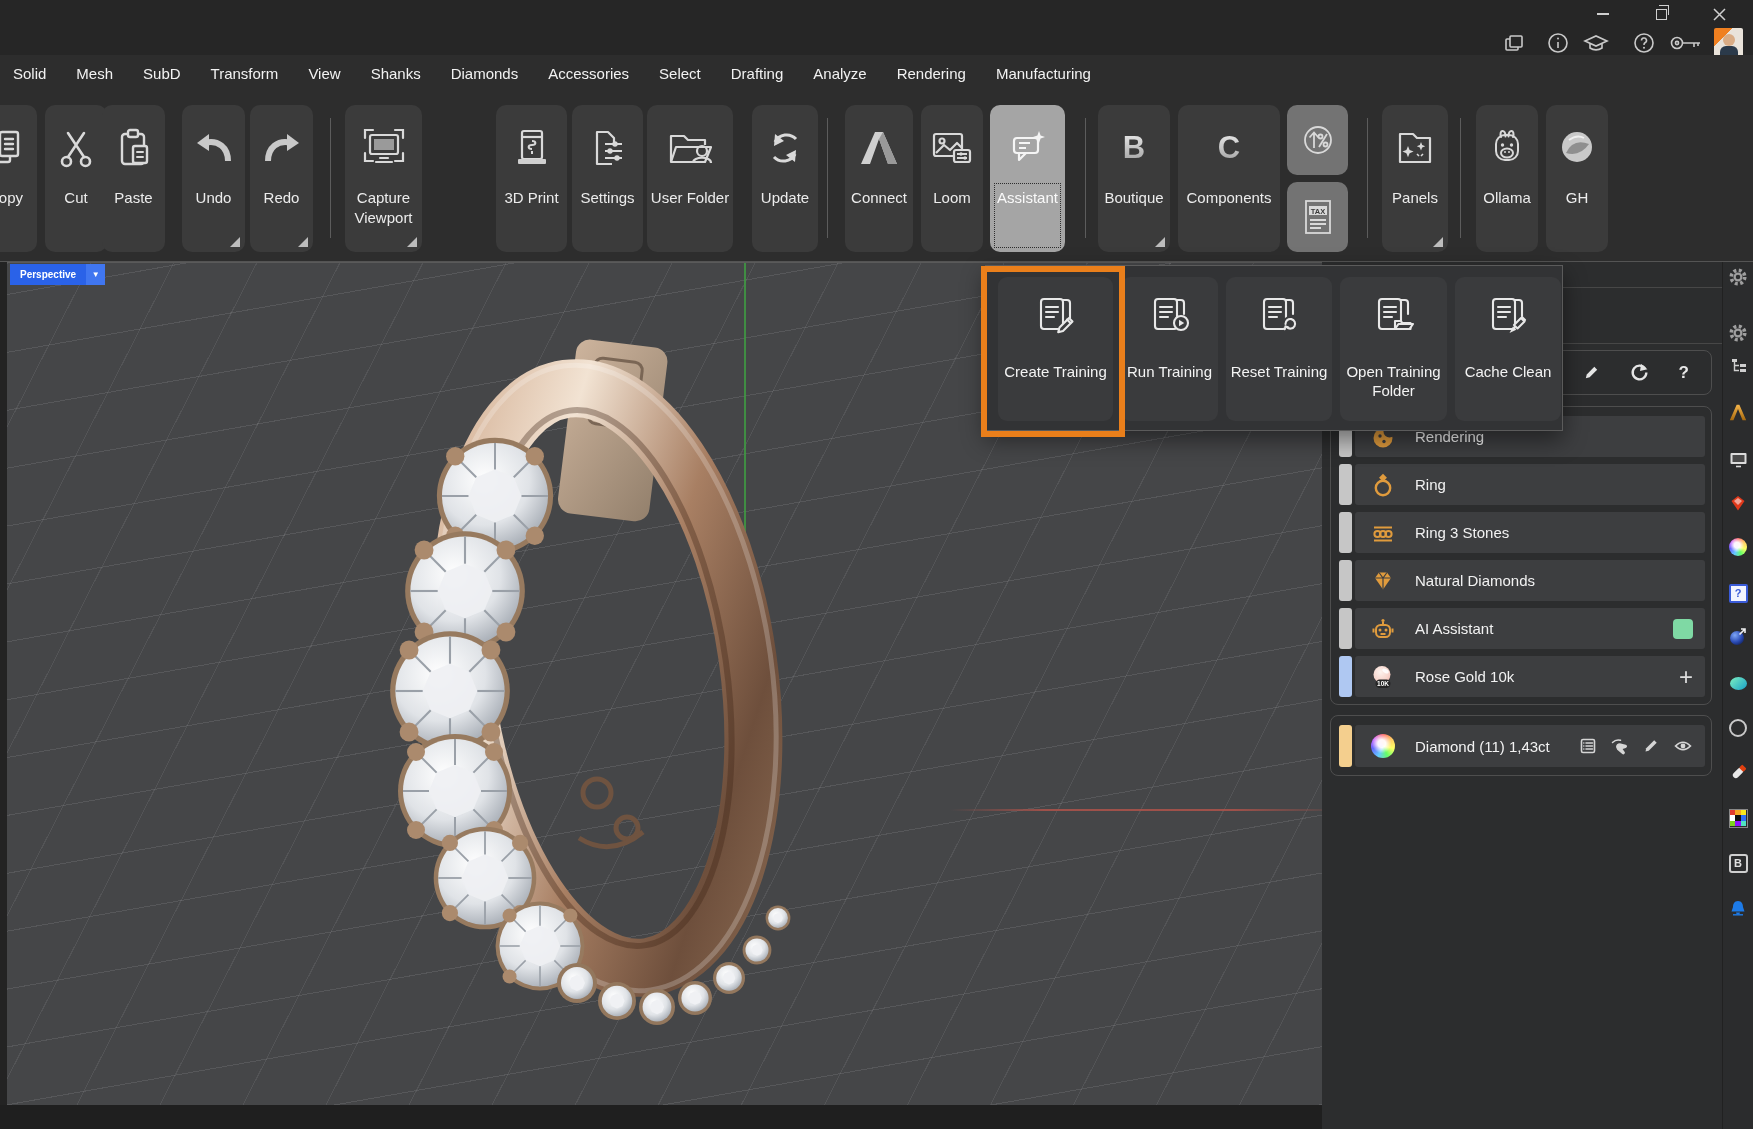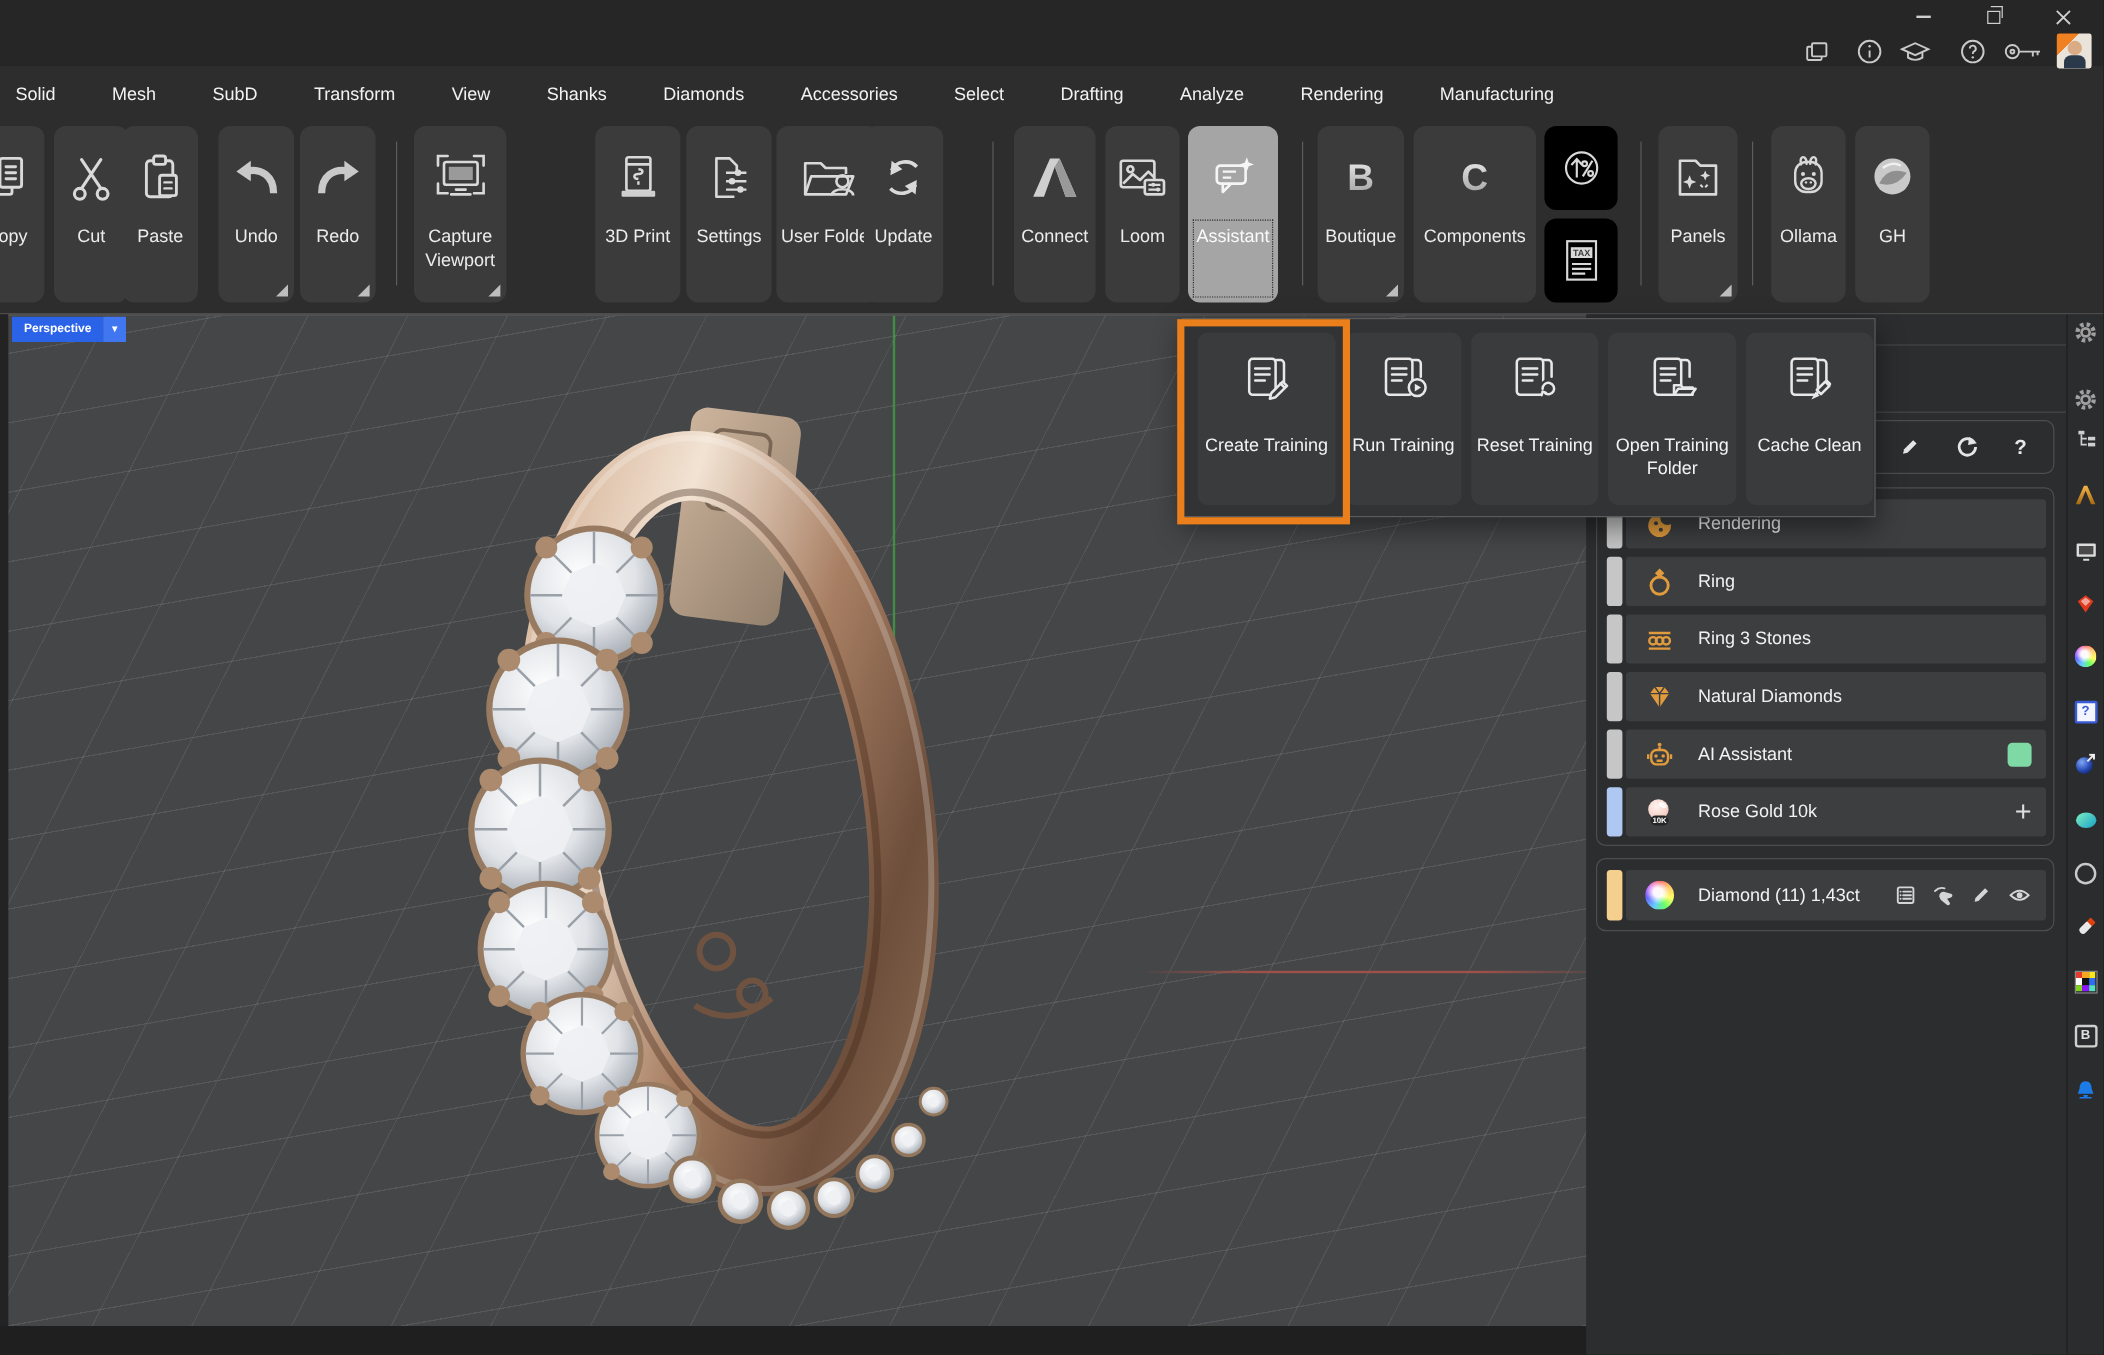--- a/index.html
+++ b/index.html
@@ -12,34 +12,34 @@
   .minline{width:12px;height:2px;background:#cfcfcf}
   .restore{position:relative;width:9px;height:9px;border:1.5px solid #cfcfcf}
   .restore:after{content:"";position:absolute;left:2px;top:-5px;width:9px;height:9px;border:1.5px solid #cfcfcf;border-bottom:none;border-left:none}
   .tbico{position:absolute;top:29px;width:28px;height:28px;display:flex;align-items:center;justify-content:center}
   .avatar{position:absolute;left:1714px;top:28px;width:29px;height:29px;border-radius:2px;overflow:hidden;
           background:linear-gradient(135deg,#f08020 0 32%,#e9e3da 32%)}
   .avatar i{position:absolute;left:9px;top:6px;width:12px;height:12px;border-radius:50%;background:#d9ac85}
   .avatar u{position:absolute;left:6px;top:18px;width:18px;height:11px;border-radius:6px 6px 0 0;background:#2b3a4a}
 
   
-  .menubar{position:absolute;left:0;top:70px;width:1753px;height:37px;display:flex;align-items:flex-start;gap:47px;padding-left:13px;font-size:15px;color:#f2f2f2;background:#2d2d2d;box-sizing:border-box}
+  .menubar{position:absolute;left:0;top:55px;width:1753px;height:37px;display:flex;align-items:center;gap:30px;padding-left:13px;font-size:15px;color:#f2f2f2;background:#2d2d2d;box-sizing:border-box}
   .mi{white-space:nowrap;cursor:default}
 
   
   .toolbar{position:absolute;left:0;top:92px;width:1753px;height:170px;background:#2d2d2d;border-bottom:1px solid #545454;box-sizing:border-box}
   .tbtn{position:absolute;top:13px;height:147px;background:#3b3b3b;border-radius:10px}
   .tbtn.sel{background:#a5a5a5}
   .ticon{position:absolute;top:13px;left:0;right:0;height:60px;display:flex;align-items:center;justify-content:center}
   .tlbl{position:absolute;top:83px;left:1px;right:1px;text-align:center;font-size:15px;line-height:20px;color:#ececec}
   .selbox{position:absolute;left:4px;right:4px;top:78px;bottom:4px;border:1px dotted #2e2e2e}
   .tbtn.sel .tlbl{color:#fafafa}
   .fly:after{content:"";position:absolute;right:5px;bottom:5px;border-style:solid;border-width:0 0 10px 10px;border-color:transparent transparent #bdbdbd transparent}
   .tsep{position:absolute;top:26px;width:1px;height:120px;background:#5c5c5c}
-  .tsm{position:absolute;width:61px;height:70px;background:#000000;border-radius:10px;display:flex;align-items:center;justify-content:center}
+  .tsm{position:absolute;width:61px;height:70px;background:#737373;border-radius:10px;display:flex;align-items:center;justify-content:center}
   .bigletter{font-size:31px;font-weight:bold;color:#d9d9d9;background:linear-gradient(#efefef,#9a9a9a);-webkit-background-clip:text;background-clip:text;-webkit-text-fill-color:transparent}
 
   
   .viewport{position:absolute;left:7px;top:262px;width:1315px;height:843px;overflow:hidden;
     background:
       repeating-linear-gradient(-10deg, rgba(205,205,210,.13) 0 1px, transparent 1px 57px),
       repeating-linear-gradient(117deg, rgba(205,205,210,.10) 0 1px, transparent 1px 74px),
       #454648;
     border-top:1px solid #5a5a5a;box-sizing:border-box}
   .ledge{position:absolute;left:0;top:262px;width:7px;height:867px;background:#232323}
@@ -293,21 +293,21 @@
         <svg width="52" height="44" viewBox="0 0 52 44" fill="none" stroke="#d9d9d9" stroke-width="2.2" stroke-linejoin="round">
             <path d="M7 36 V10 h13 l4 4 h17 v5"></path>
             <path d="M7 36 l5 -15 h35 l-6 15 z"></path>
             <circle cx="38" cy="25" r="5"></circle>
             <path d="M29 37 c0 -7 18 -7 18 0"></path>
           </svg>
       </div>
       <div class="tlbl">User Folder</div>
     </div>
 
-    <div class="tbtn" style="left:720px;width:66px">
+    <div class="tbtn" style="left:752px;width:66px">
       <div class="ticon">
         <svg width="44" height="44" viewBox="0 0 44 44" fill="none" stroke="#d9d9d9" stroke-width="3">
             <path d="M33 13 A13 13 0 0 0 12 16"></path>
             <polygon points="12,8 11,20 21,15" fill="#d9d9d9" stroke="none"></polygon>
             <path d="M11 31 A13 13 0 0 0 32 28"></path>
             <polygon points="32,36 33,24 23,29" fill="#d9d9d9" stroke="none"></polygon>
           </svg>
       </div>
       <div class="tlbl">Update</div>
     </div>

